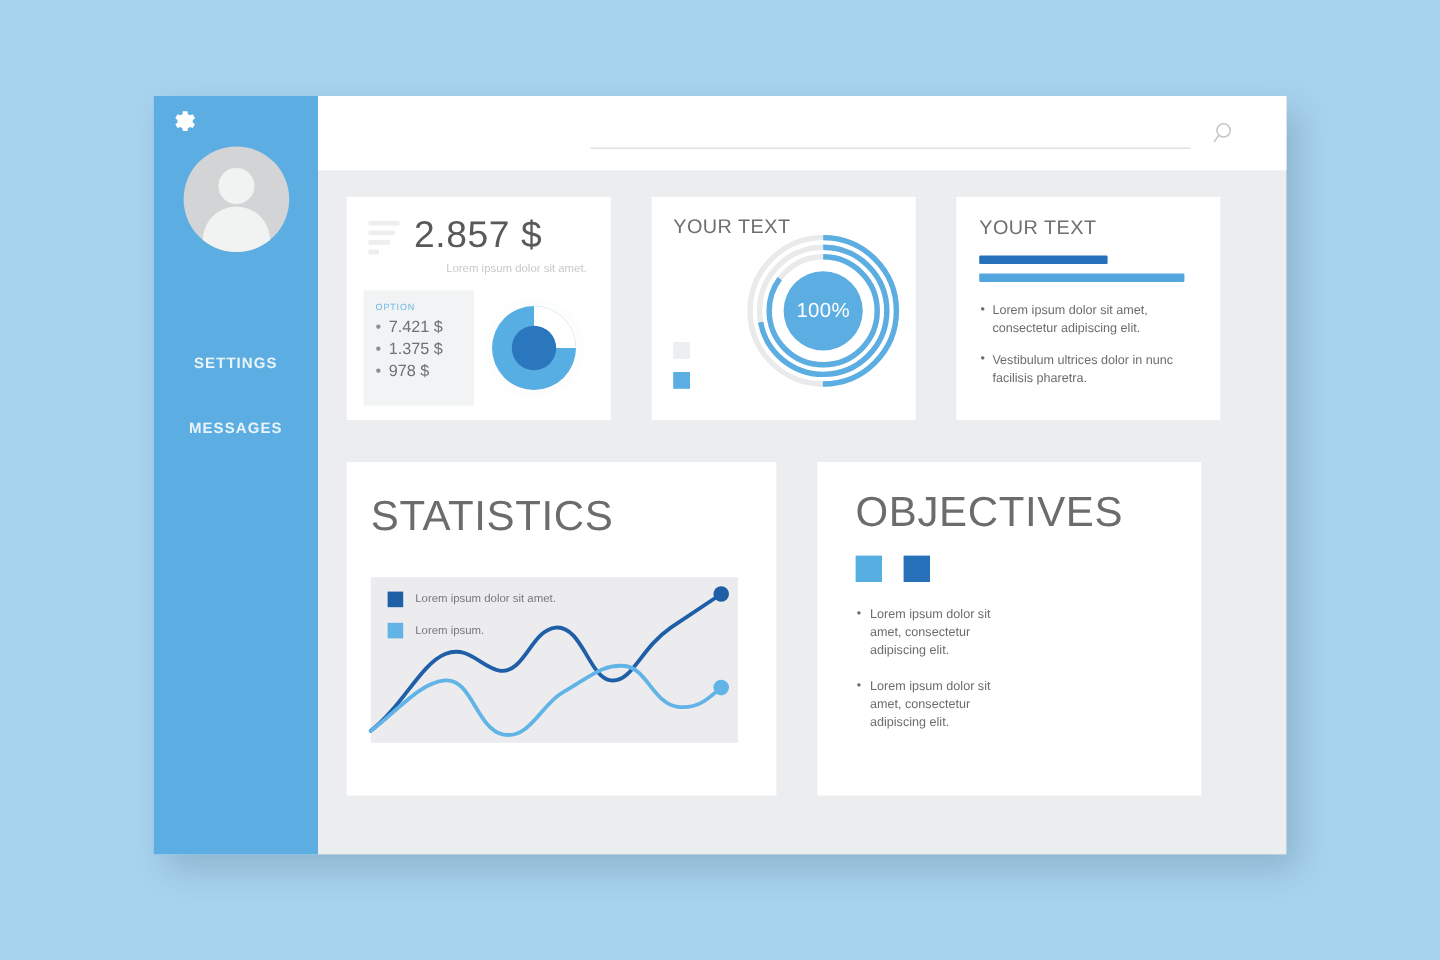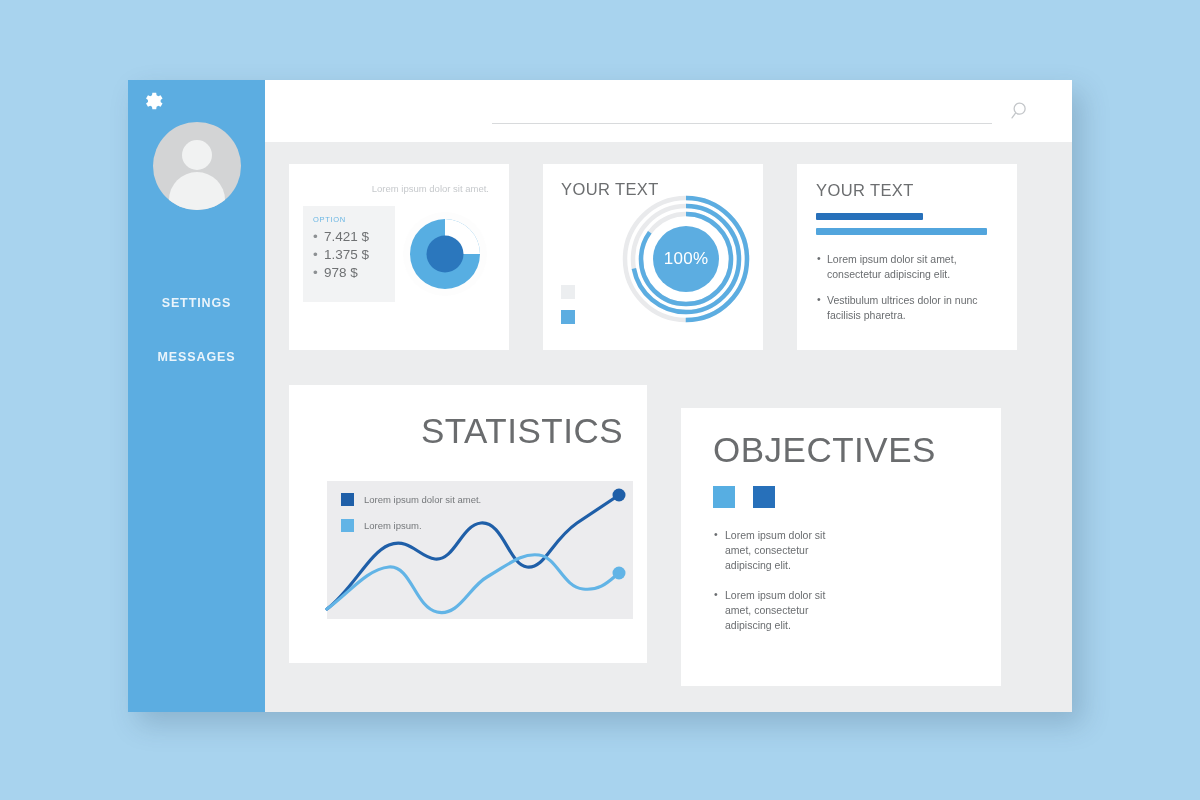--- a/index.html
+++ b/index.html
@@ -103,33 +103,33 @@
   .bar.dark { background: #2770ba; width: 58%; }
   .bar.light { background: #52a5dd; width: 93%; margin-top: 8px; }
   .text-list { list-style: none; margin-top: 17px; }
   .text-list li {
     font-size: 10.5px; color: #6a6d70; line-height: 1.42;
     position: relative; padding-left: 11px; margin-bottom: 11px;
   }
   .text-list li::before { content: "•"; position: absolute; left: 1px; top: -1px; color: #6a6d70; }
 
   
-  .card-stats { width: 358px; height: 278px; padding: 26px 24px 0 38px; text-align: right; }
+  .card-stats { width: 358px; height: 278px; padding: 26px 24px 0 20px; }
   .card-title-lg { font-size: 35px; color: #6a6c6e; letter-spacing: 0.5px; font-weight: 400; }
   .plot { position: relative; margin-top: 30px; width: 306px; height: 138px; background: #ececee; }
   .plot svg { position: absolute; left: 0; top: 0; overflow: visible; }
   .legend { position: absolute; left: 14px; top: 12px; }
   .legend-row { display: flex; align-items: center; gap: 10px; margin-bottom: 13px; }
   .legend-sw { width: 13px; height: 13px; }
   .legend-sw.dark { background: #1f5fa8; }
   .legend-sw.light { background: #62b4e6; }
   .legend-txt { font-size: 9.5px; color: #75787b; }
 
   
-  .card-obj { width: 320px; height: 278px; padding: 22px 22px 0 32px; margin-top: 23px; }
+  .card-obj { width: 320px; height: 278px; padding: 22px 22px 0 32px; }
   .obj-sw { display: flex; gap: 18px; margin-top: 16px; }
   .obj-sw .sq { width: 22px; height: 22px; }
   .obj-sw .sq.light { background: #57aee2; }
   .obj-sw .sq.dark { background: #2770ba; }
   .obj-body { display: flex; margin-top: 20px; }
   .obj-list { list-style: none; width: 118px; }
   .obj-list li {
     font-size: 10.5px; color: #6a6d70; line-height: 1.45;
     position: relative; padding-left: 12px; margin-bottom: 14px;
   }
@@ -177,20 +177,29 @@
             </svg>
           </span>
         </div>
       </div>
 
       <div class="content">
 
         <div class="row-top">
 
           <div class="card card-metric">
+            <div class="metric-head">
+              <span class="lines-icon">
+                <i></i>
+                  <i></i>
+                  <i></i>
+                  <i></i>
+              </span>
+              <span class="metric-value">2.857 $</span>
+            </div>
             <div class="metric-sub">Lorem ipsum dolor sit amet.</div>
 
             <div class="metric-body">
               <div class="option-box">
                 <div class="option-label">OPTION</div>
                 <ul class="option-list">
                   <li>7.421 $</li>
                   <li>1.375 $</li>
                   <li>978 $</li>
                 </ul>

